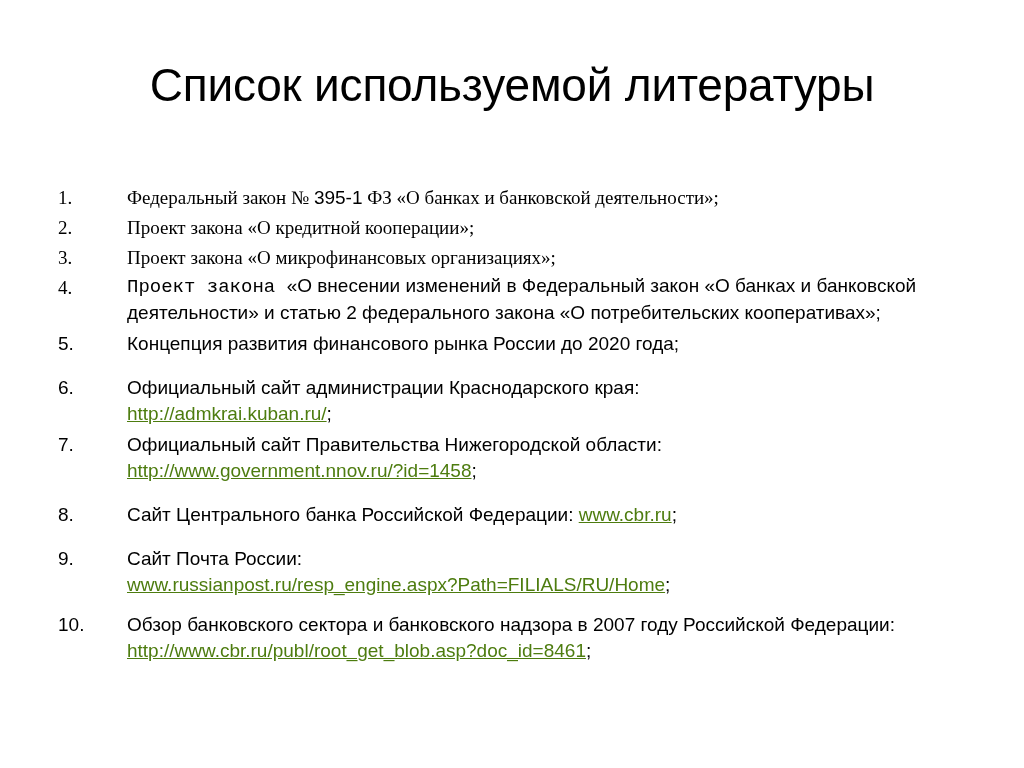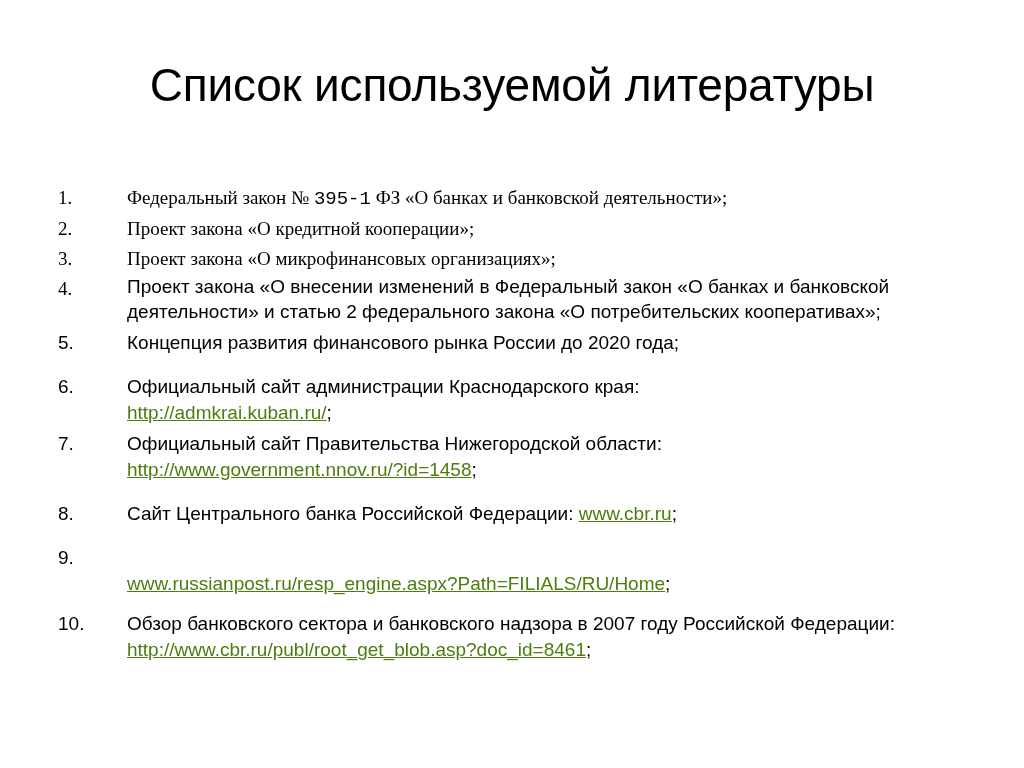--- a/index.html
+++ b/index.html
@@ -64,21 +64,21 @@
   }
 
   .ref-body {
     flex: 1 1 auto;
     padding-left: 13px;
     box-sizing: border-box;
   }
 
   
   .serif {
-    font-family: Liberation Sans, sans-serif;
+    font-family: Liberation Mono, monospace;
   }
   .sans {
     font-family: "Liberation Sans", sans-serif;
   }
 
   
   .i1, .i2, .i3 {
     font-family: "Liberation Serif", "DejaVu Serif", serif;
     font-size: 19px;
     line-height: 30px;
@@ -127,21 +127,21 @@
   }
   .i10 {
     font-family: "Liberation Sans", sans-serif;
     font-size: 19px;
     line-height: 26px;
     margin-top: 14px;
   }
 
   
   .num-sans {
-    font-family: Liberation Mono, monospace;
+    font-family: Liberation Sans, sans-serif;
     margin-top: 34px;
   }
 
   a.ref-link,
   .ref-link {
     color: #4d7c0f;
     text-decoration: underline;
     text-underline-offset: 1px;
     cursor: pointer;
   }
@@ -190,21 +190,21 @@
       <span class="ref-body"><span>Официальный сайт Правительства Нижегородской области:</span><br><span class="ref-link">http://www.government.nnov.ru/?id=1458</span><span>;</span></span>
     </div>
 
     <div class="ref-item i8">
       <span class="ref-num">8.</span>
       <span class="ref-body"><span>Сайт Центрального банка Российской Федерации: </span><span class="ref-link">www.cbr.ru</span><span>;</span></span>
     </div>
 
     <div class="ref-item i9">
       <span class="ref-num">9.</span>
-      <span class="ref-body"><br><span class="ref-link">www.russianpost.ru/resp_engine.aspx?Path=FILIALS/RU/Home</span><span>;</span></span>
+      <span class="ref-body"><span>Сайт Почта России:</span><br><span class="ref-link">www.russianpost.ru/resp_engine.aspx?Path=FILIALS/RU/Home</span><span>;</span></span>
     </div>
 
     <div class="ref-item i10">
       <span class="ref-num">10.</span>
       <span class="ref-body"><span>Обзор банковского сектора и банковского надзора в 2007 году Российской Федерации: </span><span class="ref-link">http://www.cbr.ru/publ/root_get_blob.asp?doc_id=8461</span><span>;</span></span>
     </div>
 
   </div>
 </div>
 

